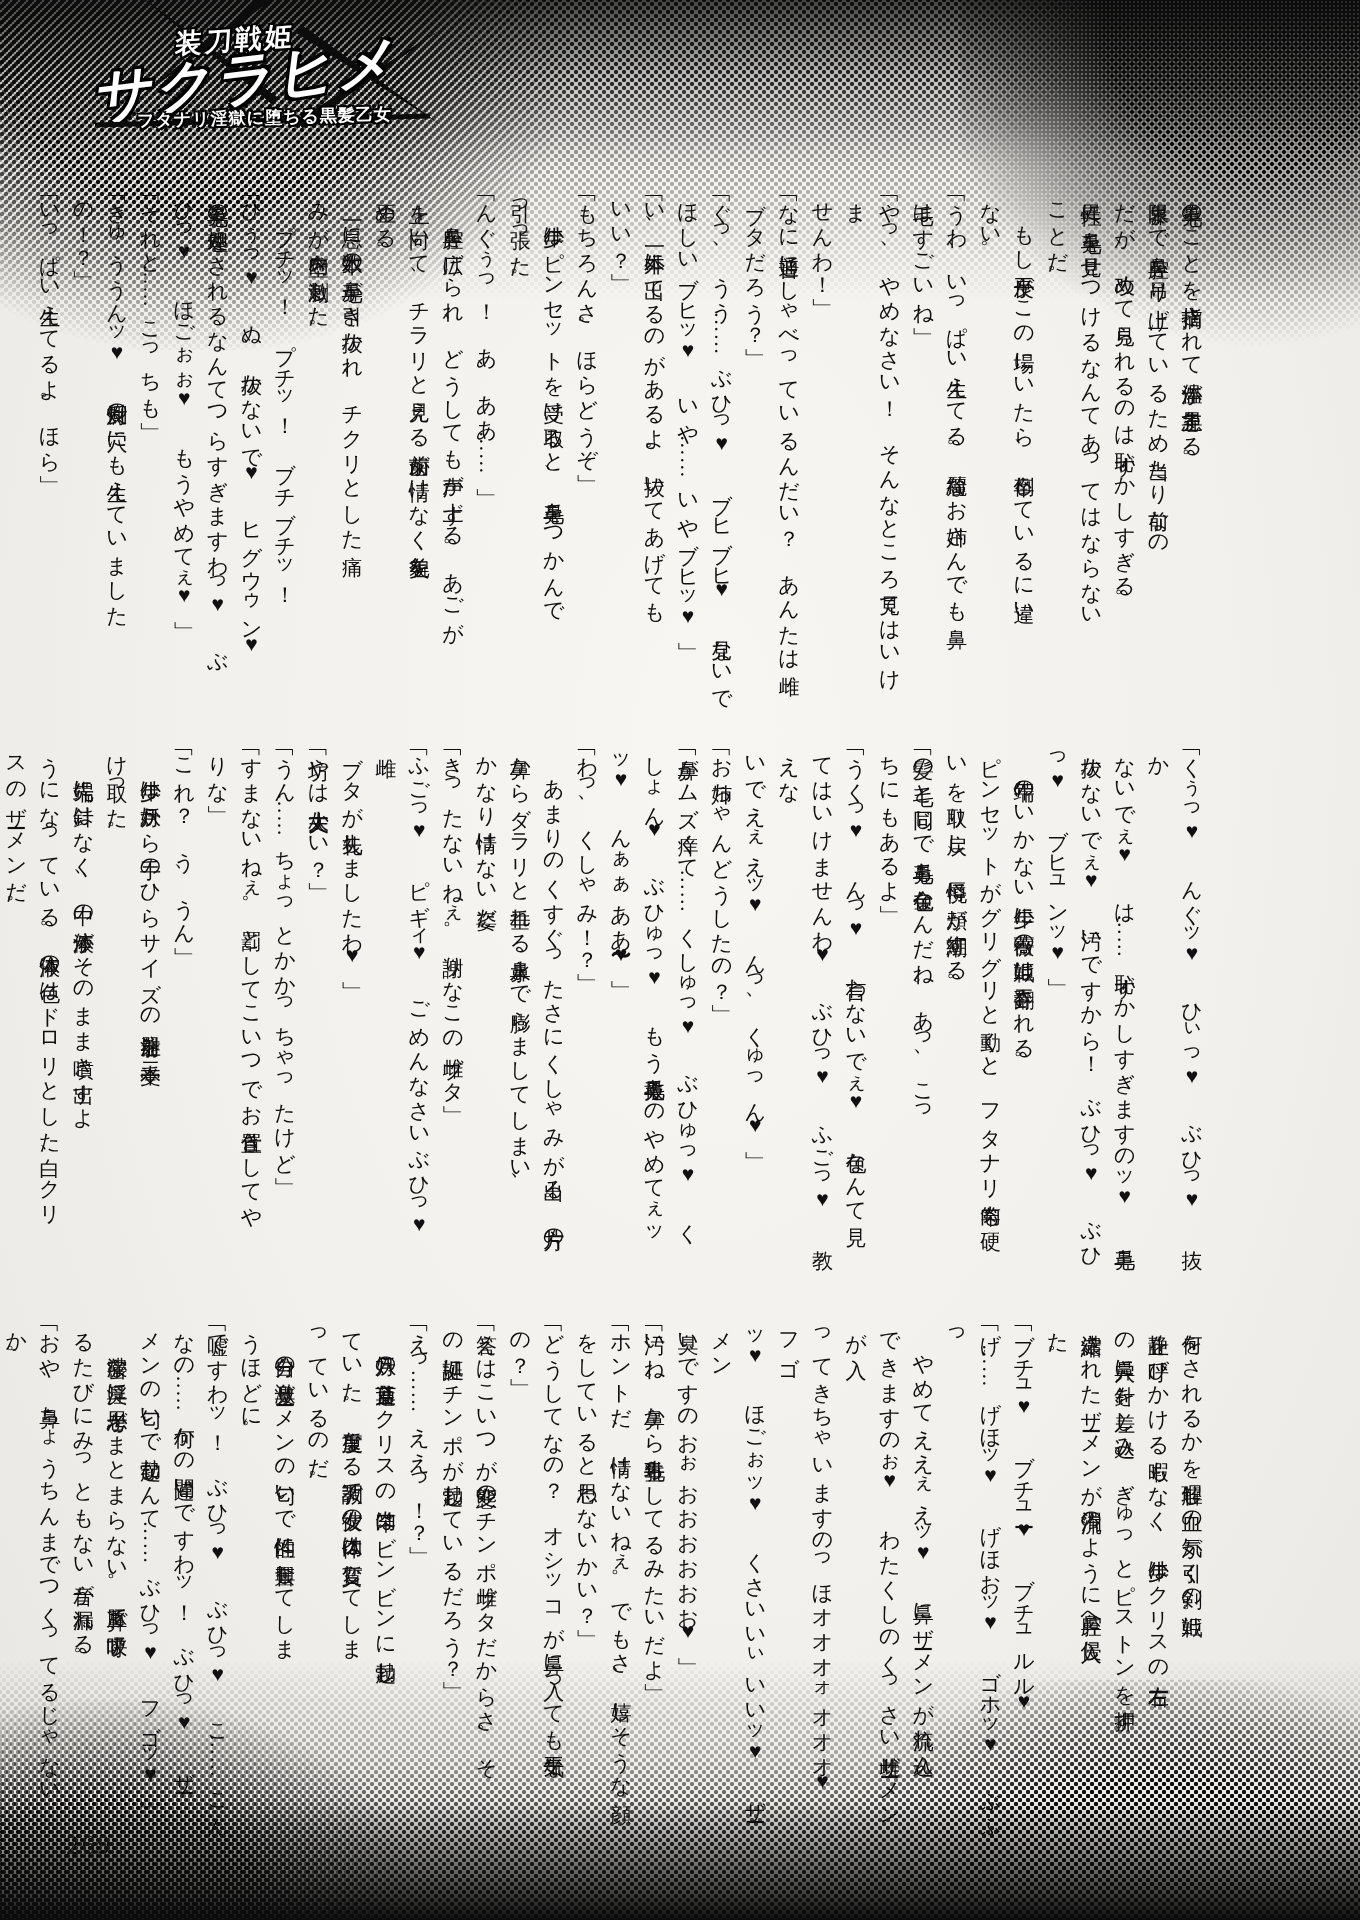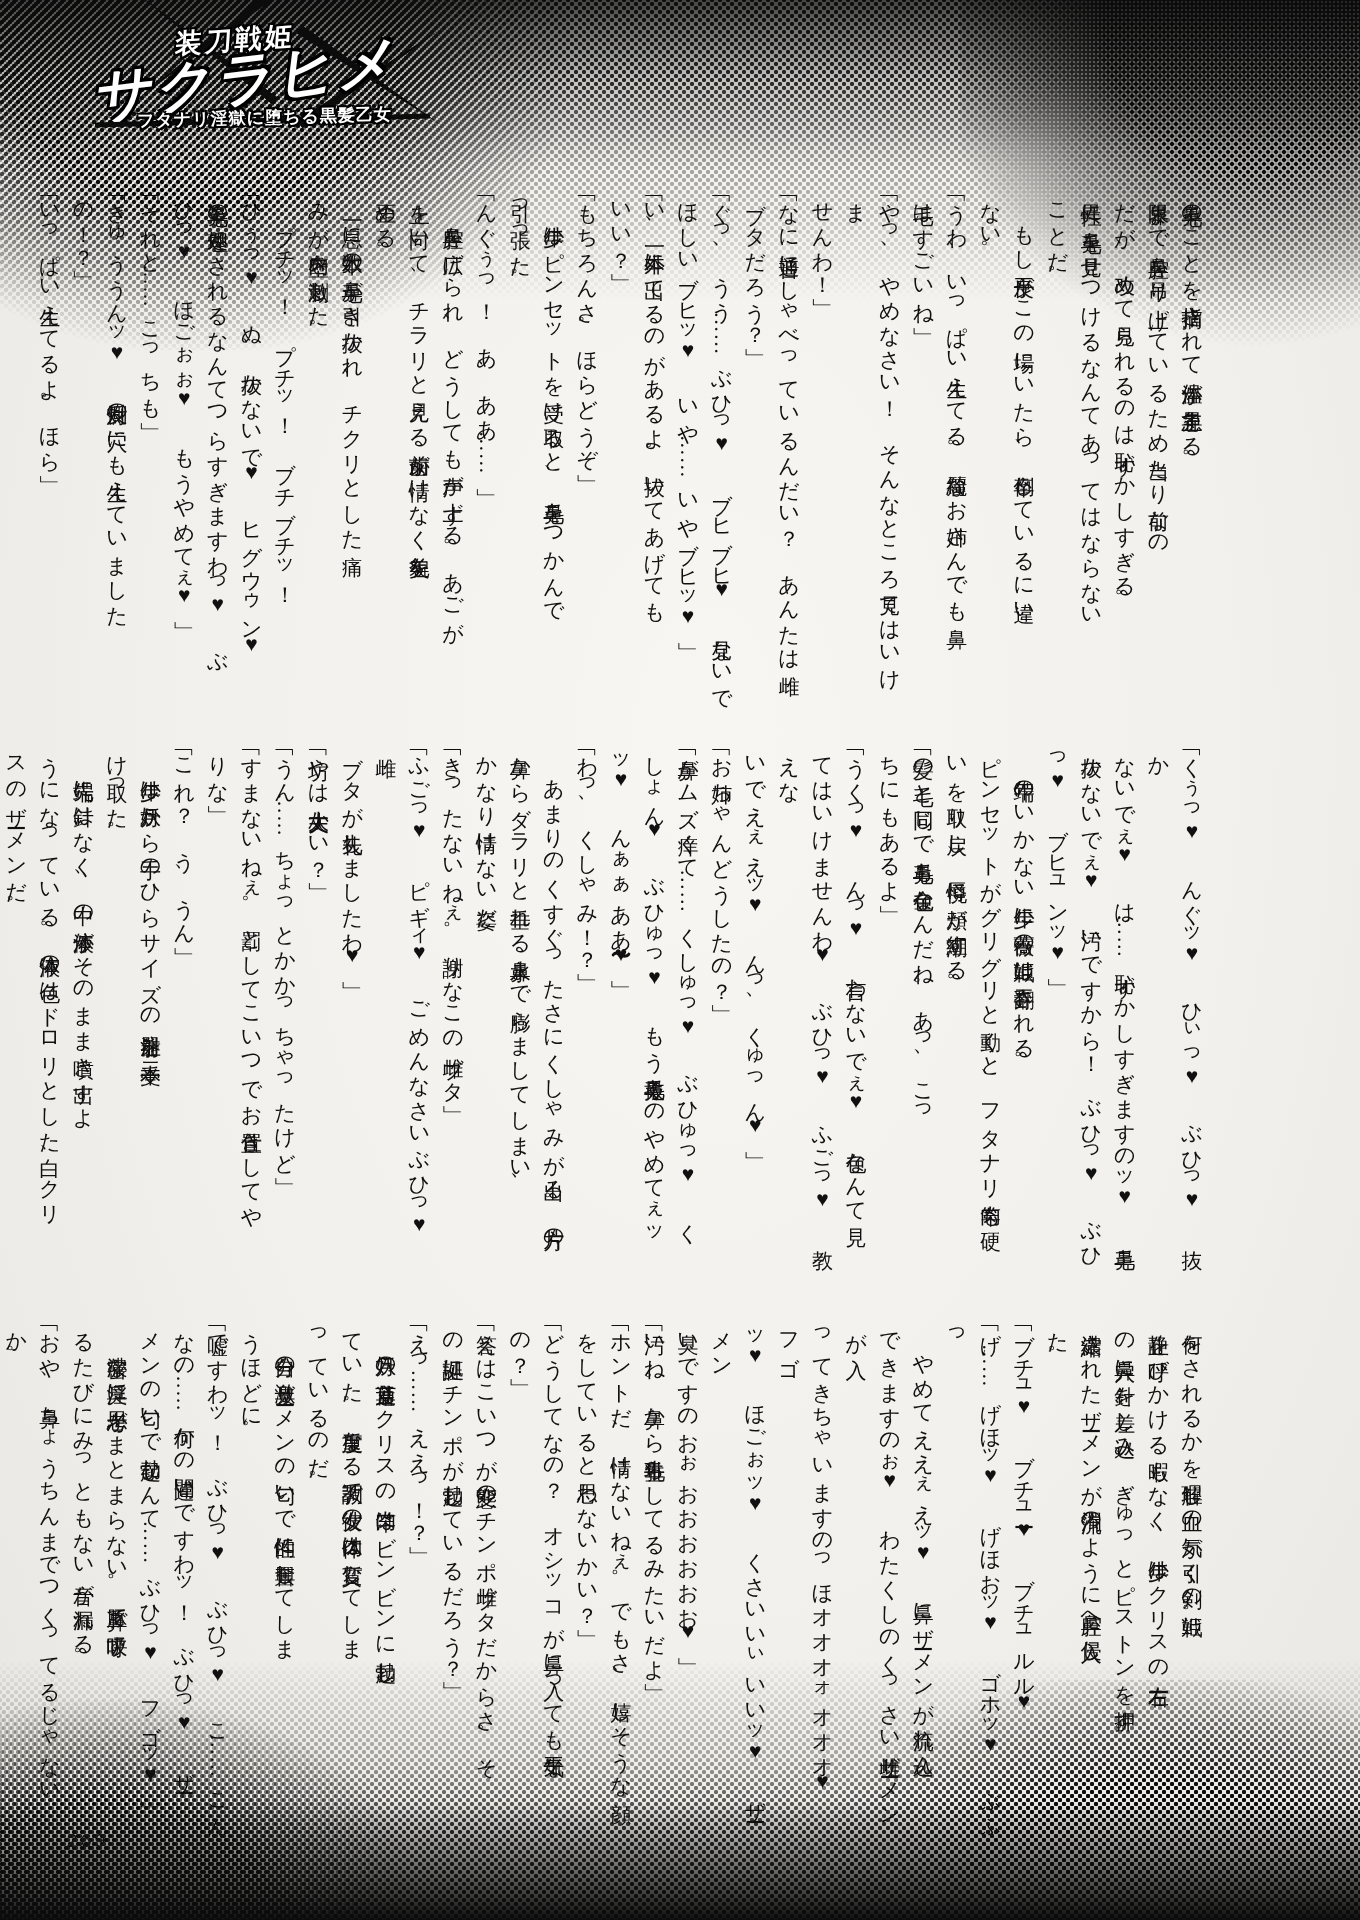--- a/index.html
+++ b/index.html
@@ -51,21 +51,21 @@
   .logo-subline{position:absolute;left:10px;top:116px;width:335px;height:5px;background:#0b0b0b;transform:rotate(-1.5deg);}
   .logo-sub{position:absolute;left:52px;top:104px;font-size:17px;font-weight:bold;letter-spacing:1px;
     transform:rotate(-1.5deg);white-space:nowrap;}
   
   .band{position:absolute;right:152px;width:1145px;height:516px;
     writing-mode:vertical-rl;text-orientation:mixed;white-space:pre-line;
     font-size:21px;line-height:33.6px;letter-spacing:1px;color:#101010;z-index:3;}
   .band1{top:188px;}
   .band2{top:742px;}
   .band3{top:1318px;}
-  .pageno{position:absolute;left:66px;top:1830px;font-size:20px;letter-spacing:2px;color:#161616;z-index:6;font-family:Liberation Mono, monospace;}
+  .pageno{position:absolute;left:66px;top:1830px;font-size:27px;letter-spacing:2px;color:#161616;z-index:6;}
 </style>
 </head>
 <body>
 
 <div class="page">
 
   <div class="solid ov-top-solid"></div>
   <div class="dots ov-top"></div>
   <div class="dots ov-tl"></div>
   <div class="dots ov-tr"></div>

